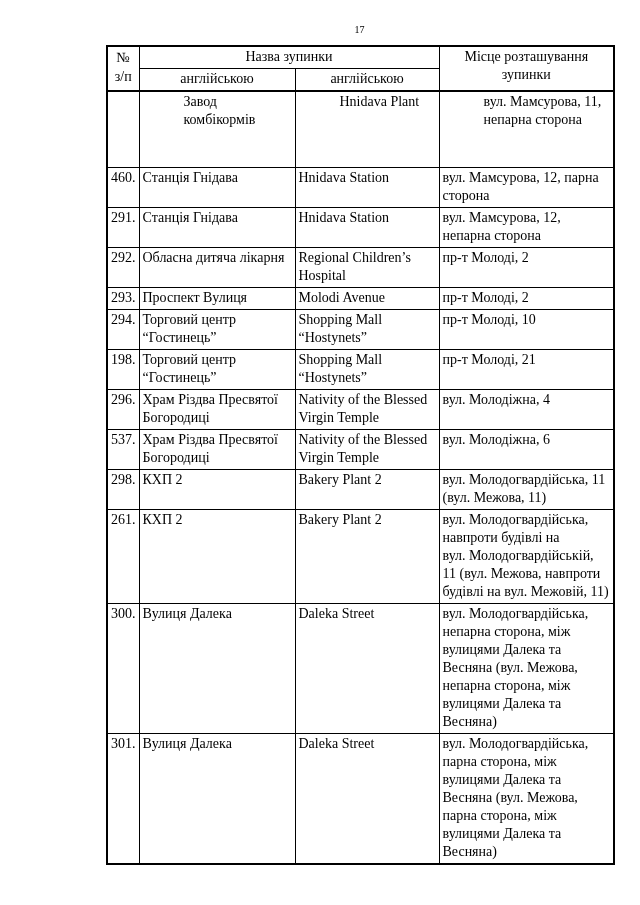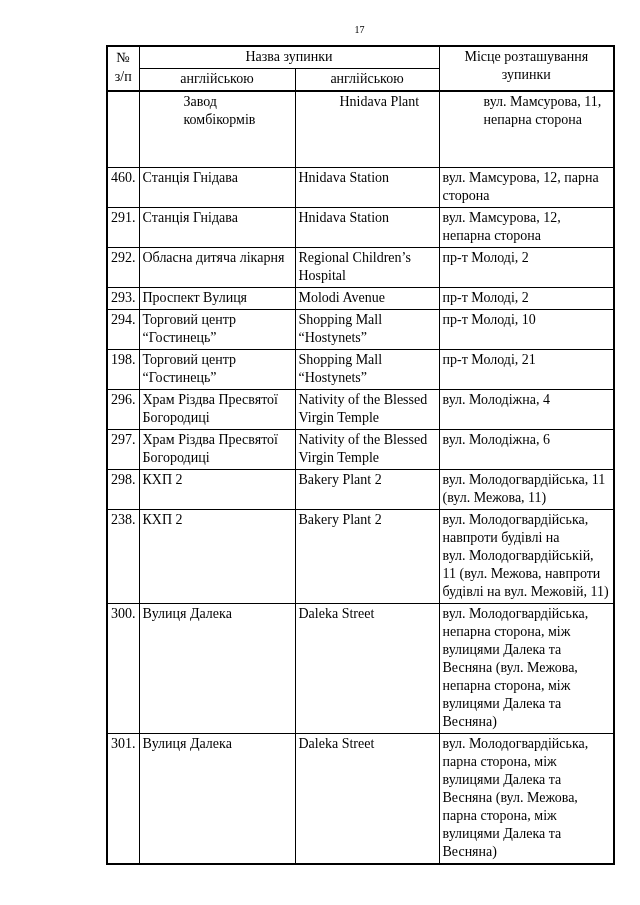--- a/index.html
+++ b/index.html
@@ -125,33 +125,33 @@
       <td class="c-en">Shopping Mall “Hostynets”</td>
       <td class="c-loc">пр-т Молоді, 21</td>
     </tr>
         <tr>
       <td class="c-num">296.</td>
       <td class="c-uk">Храм Різдва Пресвятої Богородиці</td>
       <td class="c-en">Nativity of the Blessed Virgin Temple</td>
       <td class="c-loc">вул. Молодіжна, 4</td>
     </tr>
         <tr>
-      <td class="c-num">297.</td>
+      <td class="c-num">537.</td>
       <td class="c-uk">Храм Різдва Пресвятої Богородиці</td>
       <td class="c-en">Nativity of the Blessed Virgin Temple</td>
       <td class="c-loc">вул. Молодіжна, 6</td>
     </tr>
         <tr>
       <td class="c-num">298.</td>
       <td class="c-uk">КХП 2</td>
       <td class="c-en">Bakery Plant 2</td>
       <td class="c-loc">вул. Молодогвардійська, 11 (вул. Межова, 11)</td>
     </tr>
         <tr>
-      <td class="c-num">238.</td>
+      <td class="c-num">261.</td>
       <td class="c-uk">КХП 2</td>
       <td class="c-en">Bakery Plant 2</td>
       <td class="c-loc">вул. Молодогвардійська, навпроти будівлі на вул.&nbsp;Молодогвардійській, 11 (вул.&nbsp;Межова, навпроти будівлі на вул.&nbsp;Межовій, 11)</td>
     </tr>
         <tr>
       <td class="c-num">300.</td>
       <td class="c-uk">Вулиця Далека</td>
       <td class="c-en">Daleka Street</td>
       <td class="c-loc">вул. Молодогвардійська, непарна сторона, між вулицями Далека та Весняна (вул.&nbsp;Межова, непарна сторона, між вулицями Далека та Весняна)</td>
     </tr>

